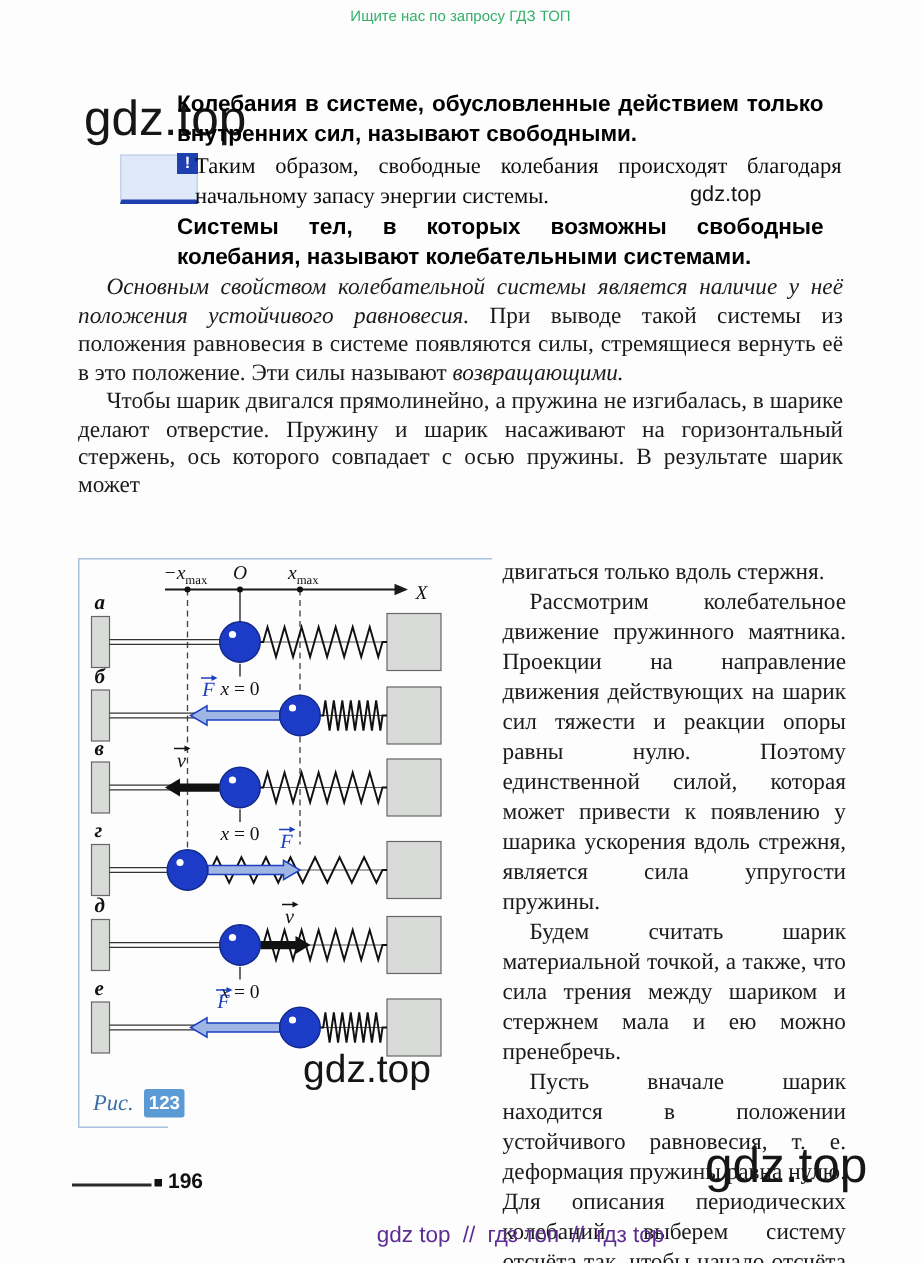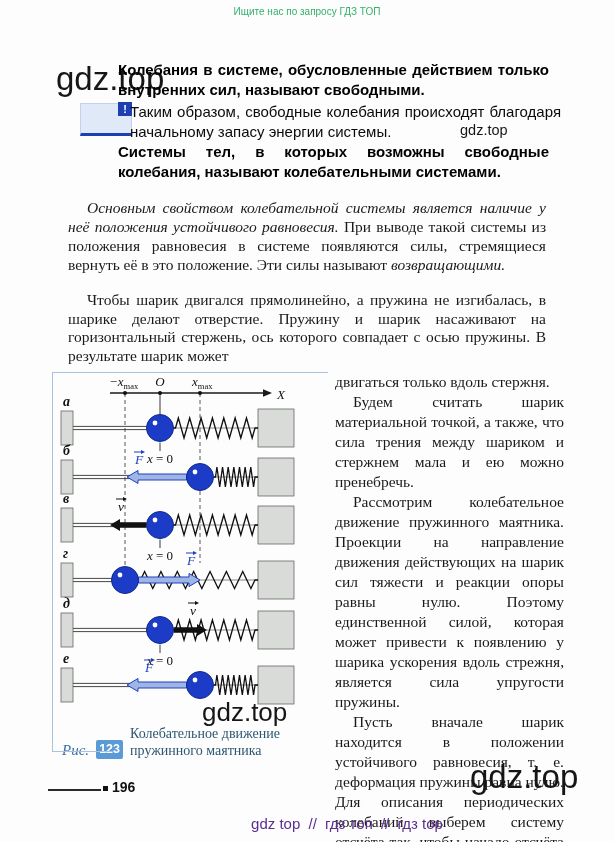--- a/index.html
+++ b/index.html
@@ -12,29 +12,29 @@
        font-family:"Liberation Serif",serif;color:#1a1a1a;}
   .abs{position:absolute;}
   .green-header{top:6px;left:0;width:614px;text-align:center;
        font-family:"Liberation Sans",sans-serif;font-size:10px;color:var(--green);}
   .wm{font-family:Liberation Sans, sans-serif;color:var(--ink);white-space:nowrap;margin-left:46px;}
   .wm-big{font-size:33px;}
   .wm-small{font-size:14.5px;}
   .wm-mid{font-size:26px;}
   .defpara{left:118px;width:431px;font-family:"Liberation Sans",sans-serif;
        font-size:15px;line-height:19.5px;font-weight:700;text-align:justify;color:#000;}
-  .notepara{left:130px;width:431px;font-family:Liberation Sans, sans-serif;
+  .notepara{left:130px;width:431px;font-family:Liberation Serif, serif;
        font-size:15px;line-height:19.5px;text-align:justify;color:#0b0b0b;}
   .note-icon{left:80px;top:103px;width:50px;height:29px;background:var(--note-bg);
        border:1px solid #c3d2ec;border-bottom:3px solid var(--note-blue);}
   .note-icon .bang{position:absolute;right:-1px;top:-2px;width:14px;height:14px;
        background:var(--note-blue);color:#fff;font-family:"Liberation Sans",sans-serif;
        font-weight:700;font-size:11px;line-height:14px;text-align:center;}
   .bodytext{left:52px;top:183px;width:510px;font-size:15.5px;line-height:18.9px;text-align:justify;}
-  .bodytext p{margin:16px;text-indent:19px;}
+  .bodytext p{margin:0;text-indent:19px;}
   .bottom{left:52px;top:372px;width:512px;display:flex;gap:7px;}
   .figcol{width:276px;flex:0 0 276px;position:relative;}
   .figframe{width:275px;height:378px;border-left:1px solid var(--frame-blue);
        border-top:1px solid var(--frame-blue);position:relative;}
   .figframe::after{content:"";position:absolute;left:-1px;bottom:-1px;width:60px;height:1px;
        background:var(--frame-blue);}
   .caption{position:absolute;left:9px;top:352px;display:flex;align-items:flex-end;gap:7px;width:260px;}
   .ris{font-style:italic;font-size:15px;color:var(--ris-blue);padding-top:2px;}
   .risnum{width:27px;height:19px;background:var(--box-blue);color:#fff;border-radius:2px;
        font-family:"Liberation Sans",sans-serif;font-weight:700;font-size:12.5px;
@@ -173,29 +173,28 @@
           <text x="96" y="299" class="vec" fill="#1d3fc0" text-anchor="middle">F</text>
           <line x1="91" y1="287" x2="99" y2="287" stroke="#1d3fc0" stroke-width="1"></line>
           <polygon points="102,287 98,285 98,289" fill="#1d3fc0"></polygon>
           <circle cx="147" cy="312" r="13.5" fill="#1c3cc7" stroke="#122a8c" stroke-width="1"></circle>
           <circle cx="142" cy="307" r="2.4" fill="#fff"></circle>
           <text x="10" y="290" class="fig-rowlabel">е</text>
         </svg>
       <div class="caption">
         <span class="ris">Рис.</span>
         <span class="risnum">123</span>
-        <span class="captext">Колебательное движение пружинного маятника</span>
       </div>
     </div>
     <div class="abs wm wm-mid" style="left:104px;top:325px;">gdz.top</div>
   </div>
   <div class="rightcol">
     <p class="cont"><span>двигаться только вдоль стержня.</span></p>
+    <p><span>Рассмотрим колебательное движение пружинного маятника. Проекции на направление движения действующих на шарик сил тяжести и реакции опоры равны нулю. Поэтому единственной силой, которая может привести к появлению у шарика ускорения вдоль стрежня, является сила упругости пружины.</span></p>
     <p><span>Будем считать шарик материальной точкой, а также, что сила трения между шариком и стержнем мала и ею можно пренебречь.</span></p>
-    <p><span>Рассмотрим колебательное движение пружинного маятника. Проекции на направление движения действующих на шарик сил тяжести и реакции опоры равны нулю. Поэтому единственной силой, которая может привести к появлению у шарика ускорения вдоль стрежня, является сила упругости пружины.</span></p>
     <p><span>Пусть вначале шарик находится в положении устойчивого равновесия, т. е. деформация пружины равна нулю. Для описания периодических колебаний выберем систему отсчёта так, чтобы начало отсчёта совпадало с положением равновесия шарика, а координатная ось </span></p>
   </div>
 </div>
 
 <div class="abs wm wm-big" style="left:424px;top:758px;">gdz.top</div>
 
 <div class="abs pgline"></div>
 <div class="abs pgsq"></div>
 <div class="abs pgnum">196</div>
 

